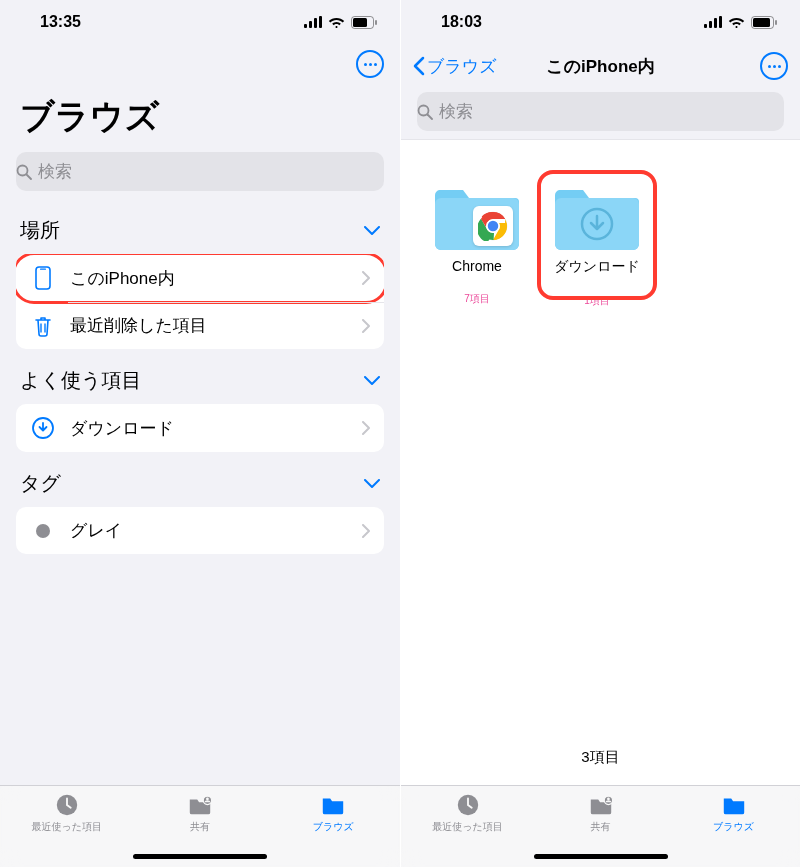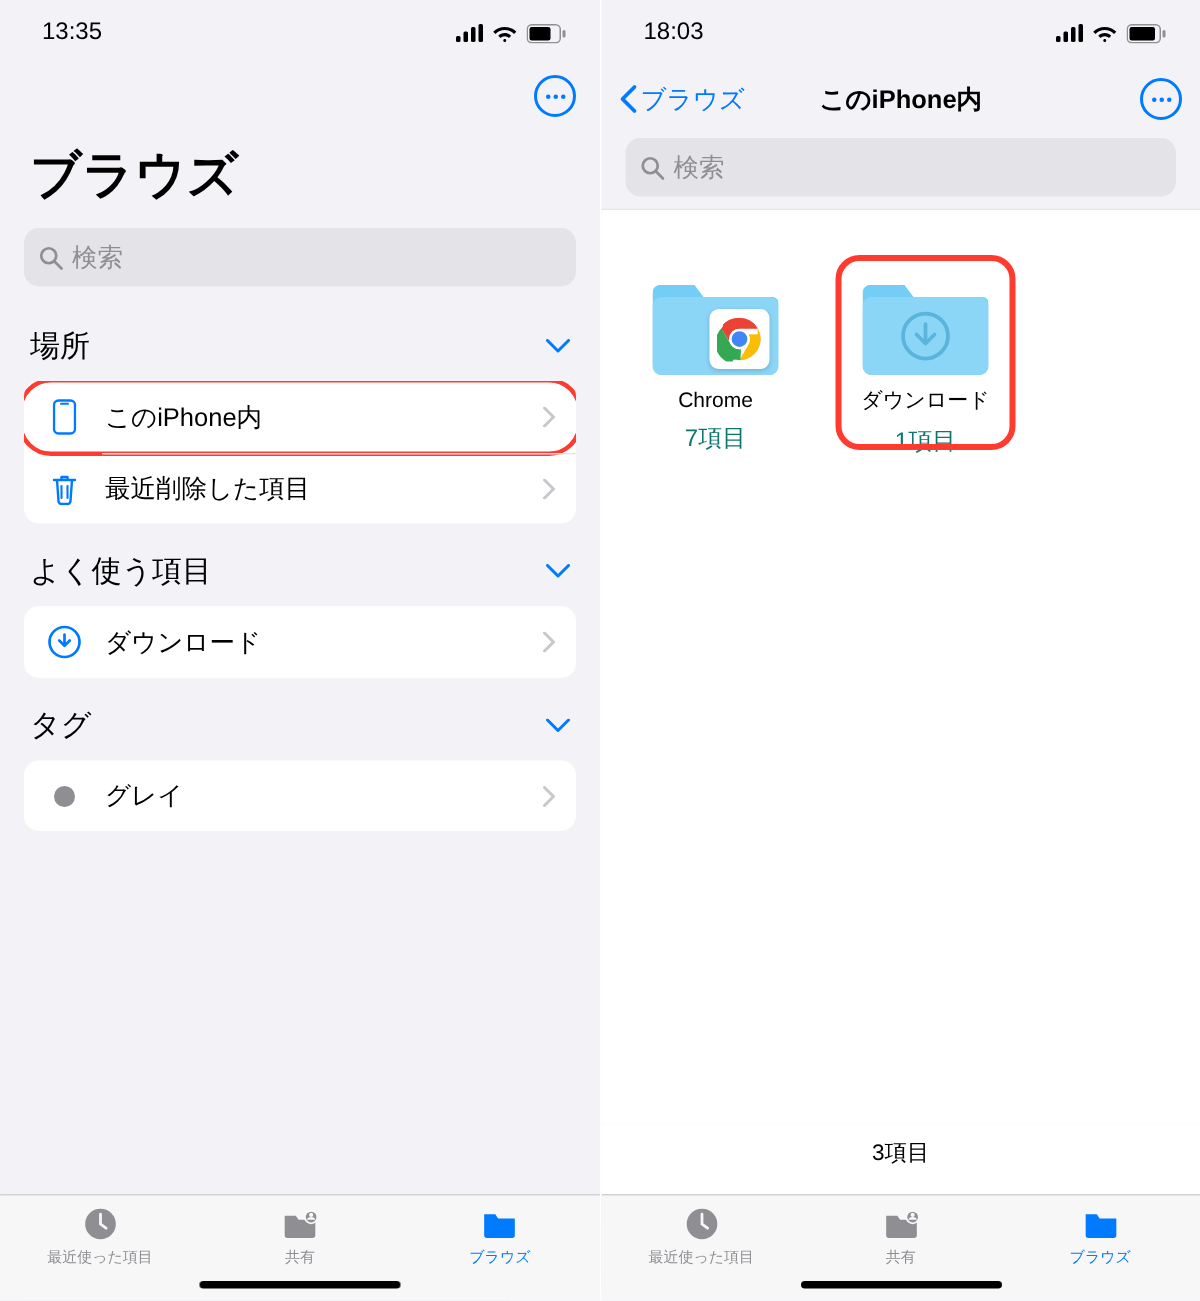--- a/index.html
+++ b/index.html
@@ -20,22 +20,22 @@
     flex-direction: column;
   }
   .phone + .phone { border-left: 1px solid #fff; }
 
   
   .status-bar {
     height: 44px;
     display: flex;
     align-items: center;
     justify-content: space-between;
-    padding: 0 22px 0 28px;
-    font-weight: 400;
+    padding: 0 22px 0 40px;
+    font-weight: 700;
     font-size: 16px;
   }
   .status-right { display: flex; align-items: center; gap: 6px; }
   .status-right svg { display: block; }
 
   
   .nav-row {
     display: flex;
     align-items: center;
     height: 44px;
@@ -84,21 +84,21 @@
     padding: 16px 20px 8px 20px;
   }
 
   
   .search-wrap { padding: 4px 16px 8px 16px; }
   .search {
     background: #e3e3e8;
     border-radius: 10px;
     display: flex;
     align-items: center;
-    padding: 8px 10px;
+    padding: 8px 0;
     color: #8e8e93;
     font-size: 17px;
     gap: 6px;
   }
   .search svg { flex-shrink:0; }
 
   
   .section-header {
     display: flex;
     align-items: center;
@@ -137,21 +137,21 @@
   .highlight-pill {
     position:absolute;
     border: 3px solid #ff3b30;
     border-radius: 22px;
     pointer-events:none;
   }
 
   
   .folder-grid {
     display: flex;
-    gap: 36px;
+    gap: 16px;
     padding: 30px 24px 0 24px;
     justify-content: flex-start;
   }
   .folder-item {
     width: 104px;
     display:flex;
     flex-direction:column;
     align-items:center;
     position: relative;
   }
@@ -169,40 +169,40 @@
     bottom:4px; right:6px;
     width:40px; height:40px;
     border-radius:6px;
     background:#fff;
     box-shadow: 0 1px 3px rgba(0,0,0,0.15);
     display:flex;
     align-items:center;
     justify-content:center;
   }
   .folder-name { font-size:14px; margin-top:8px; text-align:center; }
-  .folder-count { font-size:16px; color:#0f766e; margin-top:8px; }
+  .folder-count { font-size:10px; color:#ec4899; margin-top:18px; }
   .folder-highlight {
     position:absolute;
     top:-10px; left:-8px; right:-8px; height:130px;
     border:4px solid #ff3b30;
     border-radius:16px;
     pointer-events:none;
   }
 
   .grid-footer {
     text-align:center;
     font-size:15px;
     color:#000;
     margin-top:auto;
     padding-bottom: 12px;
   }
 
   
   .tabbar {
-    height: 71px;
+    height: 82px;
     background: #f8f8f8cc;
     backdrop-filter: blur(10px);
     border-top: 1px solid #d1d1d6;
     display:flex;
     justify-content: space-around;
     padding-top:6px;
   }
   .tab {
     display:flex;
     flex-direction:column;

